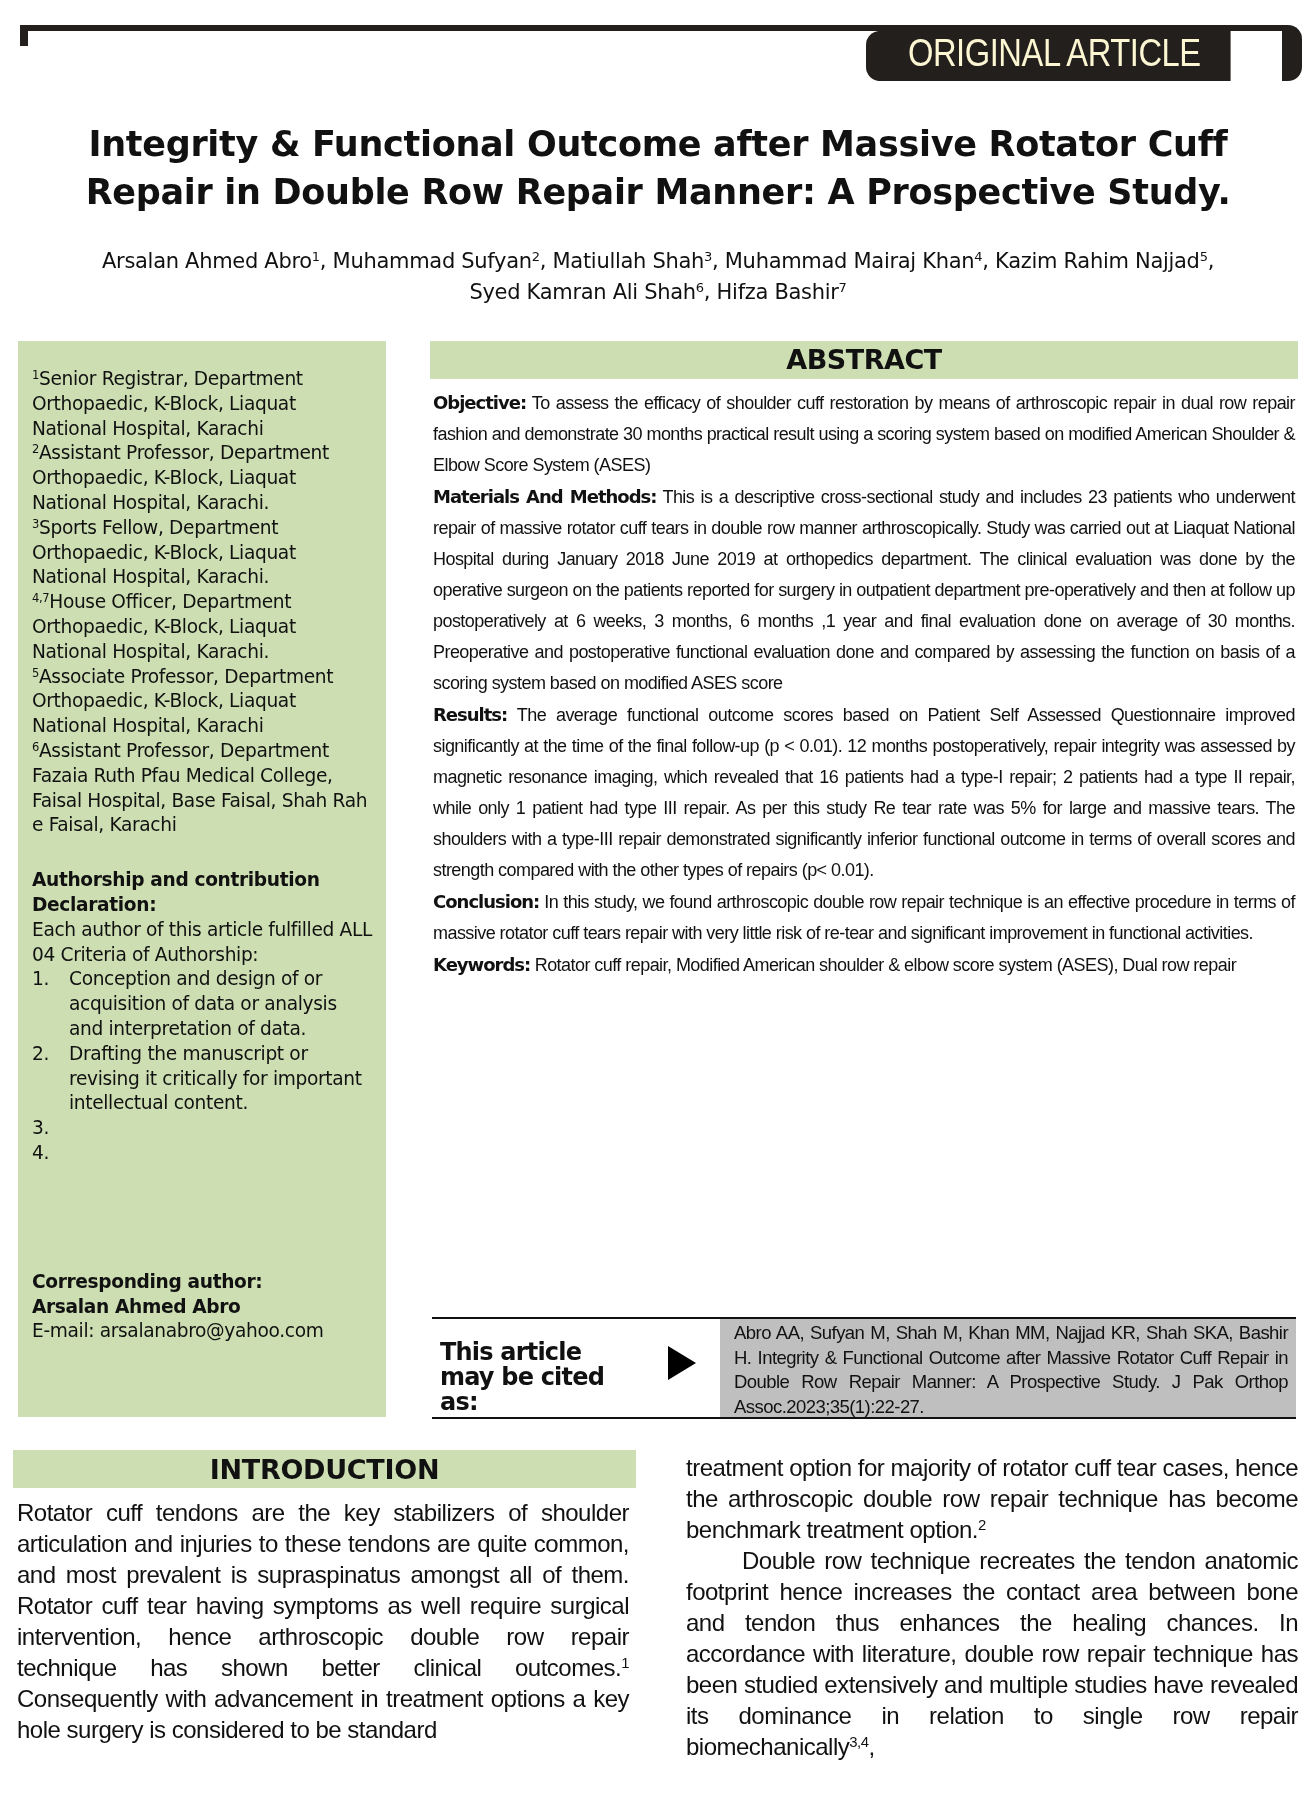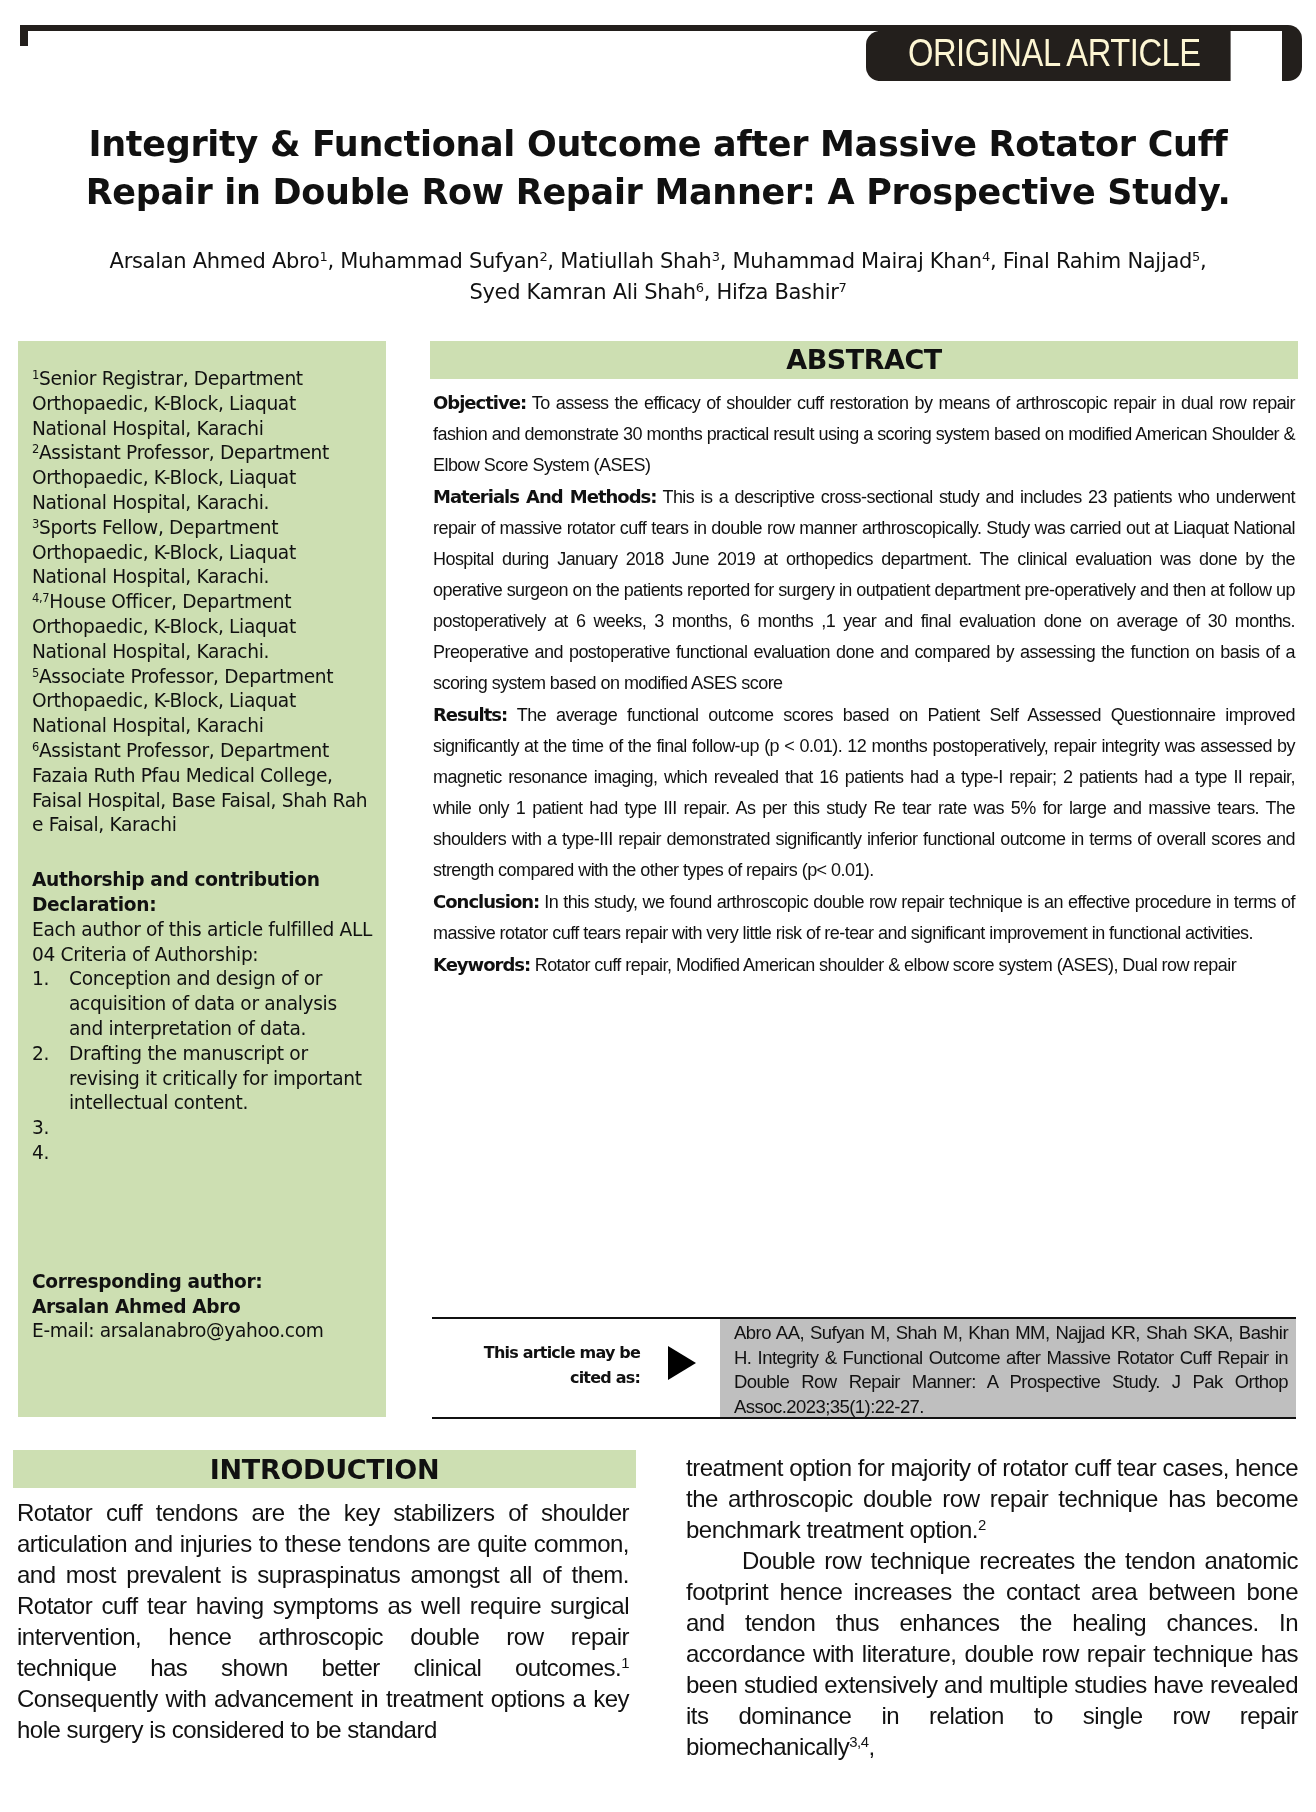--- a/index.html
+++ b/index.html
@@ -39,22 +39,22 @@
   .abstract-head { position: absolute; left: 430px; top: 341px; width: 868px; height: 38px; background: #cddfb2;
                    text-align: center; font-family: "DejaVu Sans", sans-serif; font-weight: bold; font-size: 27px; line-height: 38px; letter-spacing: -0.5px; }
   .abstract-body { position: absolute; left: 433px; top: 387px; width: 862px; font-family: "Liberation Sans", sans-serif;
                    font-size: 18px; line-height: 31px; text-align: justify; letter-spacing: -0.55px; }
   .abstract-body p { margin: 0; }
   .abstract-body b { font-family: "DejaVu Sans", sans-serif; font-weight: bold; letter-spacing: -1px; }
 
   
   .cite-rule-top { position: absolute; left: 432px; top: 1317px; width: 864px; height: 2px; background: #111; }
   .cite-rule-bot { position: absolute; left: 432px; top: 1417px; width: 864px; height: 2px; background: #111; }
-  .cite-label { position: absolute; left: 440px; top: 1340px; width: 200px; text-align: right; font-family: "DejaVu Sans", sans-serif;
-                font-weight: bold; font-size: 16px; line-height: 25px; letter-spacing: -0.8px; }
+  .cite-label { position: absolute; left: 440px; top: 1340px; width: 200px; text-align: left; font-family: "DejaVu Sans", sans-serif;
+                font-weight: bold; font-size: 24px; line-height: 25px; letter-spacing: -0.8px; }
   .cite-arrow { position: absolute; left: 668px; top: 1346px; width: 0; height: 0;
                 border-top: 17px solid transparent; border-bottom: 17px solid transparent; border-left: 28px solid #000; }
   .cite-text { position: absolute; left: 720px; top: 1319px; width: 576px; height: 98px; background: #bfbfbf;
                padding: 2px 8px 0 14px; font-family: "Liberation Sans", sans-serif; font-size: 18.5px; line-height: 24.5px;
                text-align: justify; letter-spacing: -0.55px; color: #111; }
 
   
   .intro-head { position: absolute; left: 13px; top: 1450px; width: 623px; height: 38px; background: #cddfb2;
                 text-align: center; font-family: "DejaVu Sans", sans-serif; font-weight: bold; font-size: 27px; line-height: 40px; letter-spacing: -0.3px; }
   .col { position: absolute; font-family: "Liberation Sans", sans-serif; font-size: 24px; line-height: 31px;
@@ -72,21 +72,21 @@
 <div class="badge-cap-r"></div>
 <div class="badge">ORIGINAL ARTICLE</div>
 
 <h1 class="title">Integrity &amp; Functional Outcome after Massive Rotator Cuff Repair in Double Row Repair Manner: A Prospective Study.</h1>
 
 <div class="authors">
   <span><span>Arsalan Ahmed Abro</span><sup>1</sup></span>,
   <span><span>Muhammad Sufyan</span><sup>2</sup></span>,
   <span><span>Matiullah Shah</span><sup>3</sup></span>,
   <span><span>Muhammad Mairaj Khan</span><sup>4</sup></span>,
-  <span><span>Final Rahim Najjad</span><sup>5</sup></span>,<br>
+  <span><span>Kazim Rahim Najjad</span><sup>5</sup></span>,<br>
   <span><span>Syed Kamran Ali Shah</span><sup>6</sup></span>,
   <span><span>Hifza Bashir</span><sup>7</sup></span>
 </div>
 
 <aside class="sidebar">
   <div>
     <span class="aff"><sup>1</sup><span>Senior Registrar, Department Orthopaedic, K-Block, Liaquat National Hospital, Karachi</span></span>
     <span class="aff"><sup>2</sup><span>Assistant Professor, Department Orthopaedic, K-Block, Liaquat National Hospital, Karachi.</span></span>
     <span class="aff"><sup>3</sup><span>Sports Fellow, Department Orthopaedic, K-Block, Liaquat National Hospital, Karachi.</span></span>
     <span class="aff"><sup>4,7</sup><span>House Officer, Department Orthopaedic, K-Block, Liaquat National Hospital, Karachi.</span></span>

